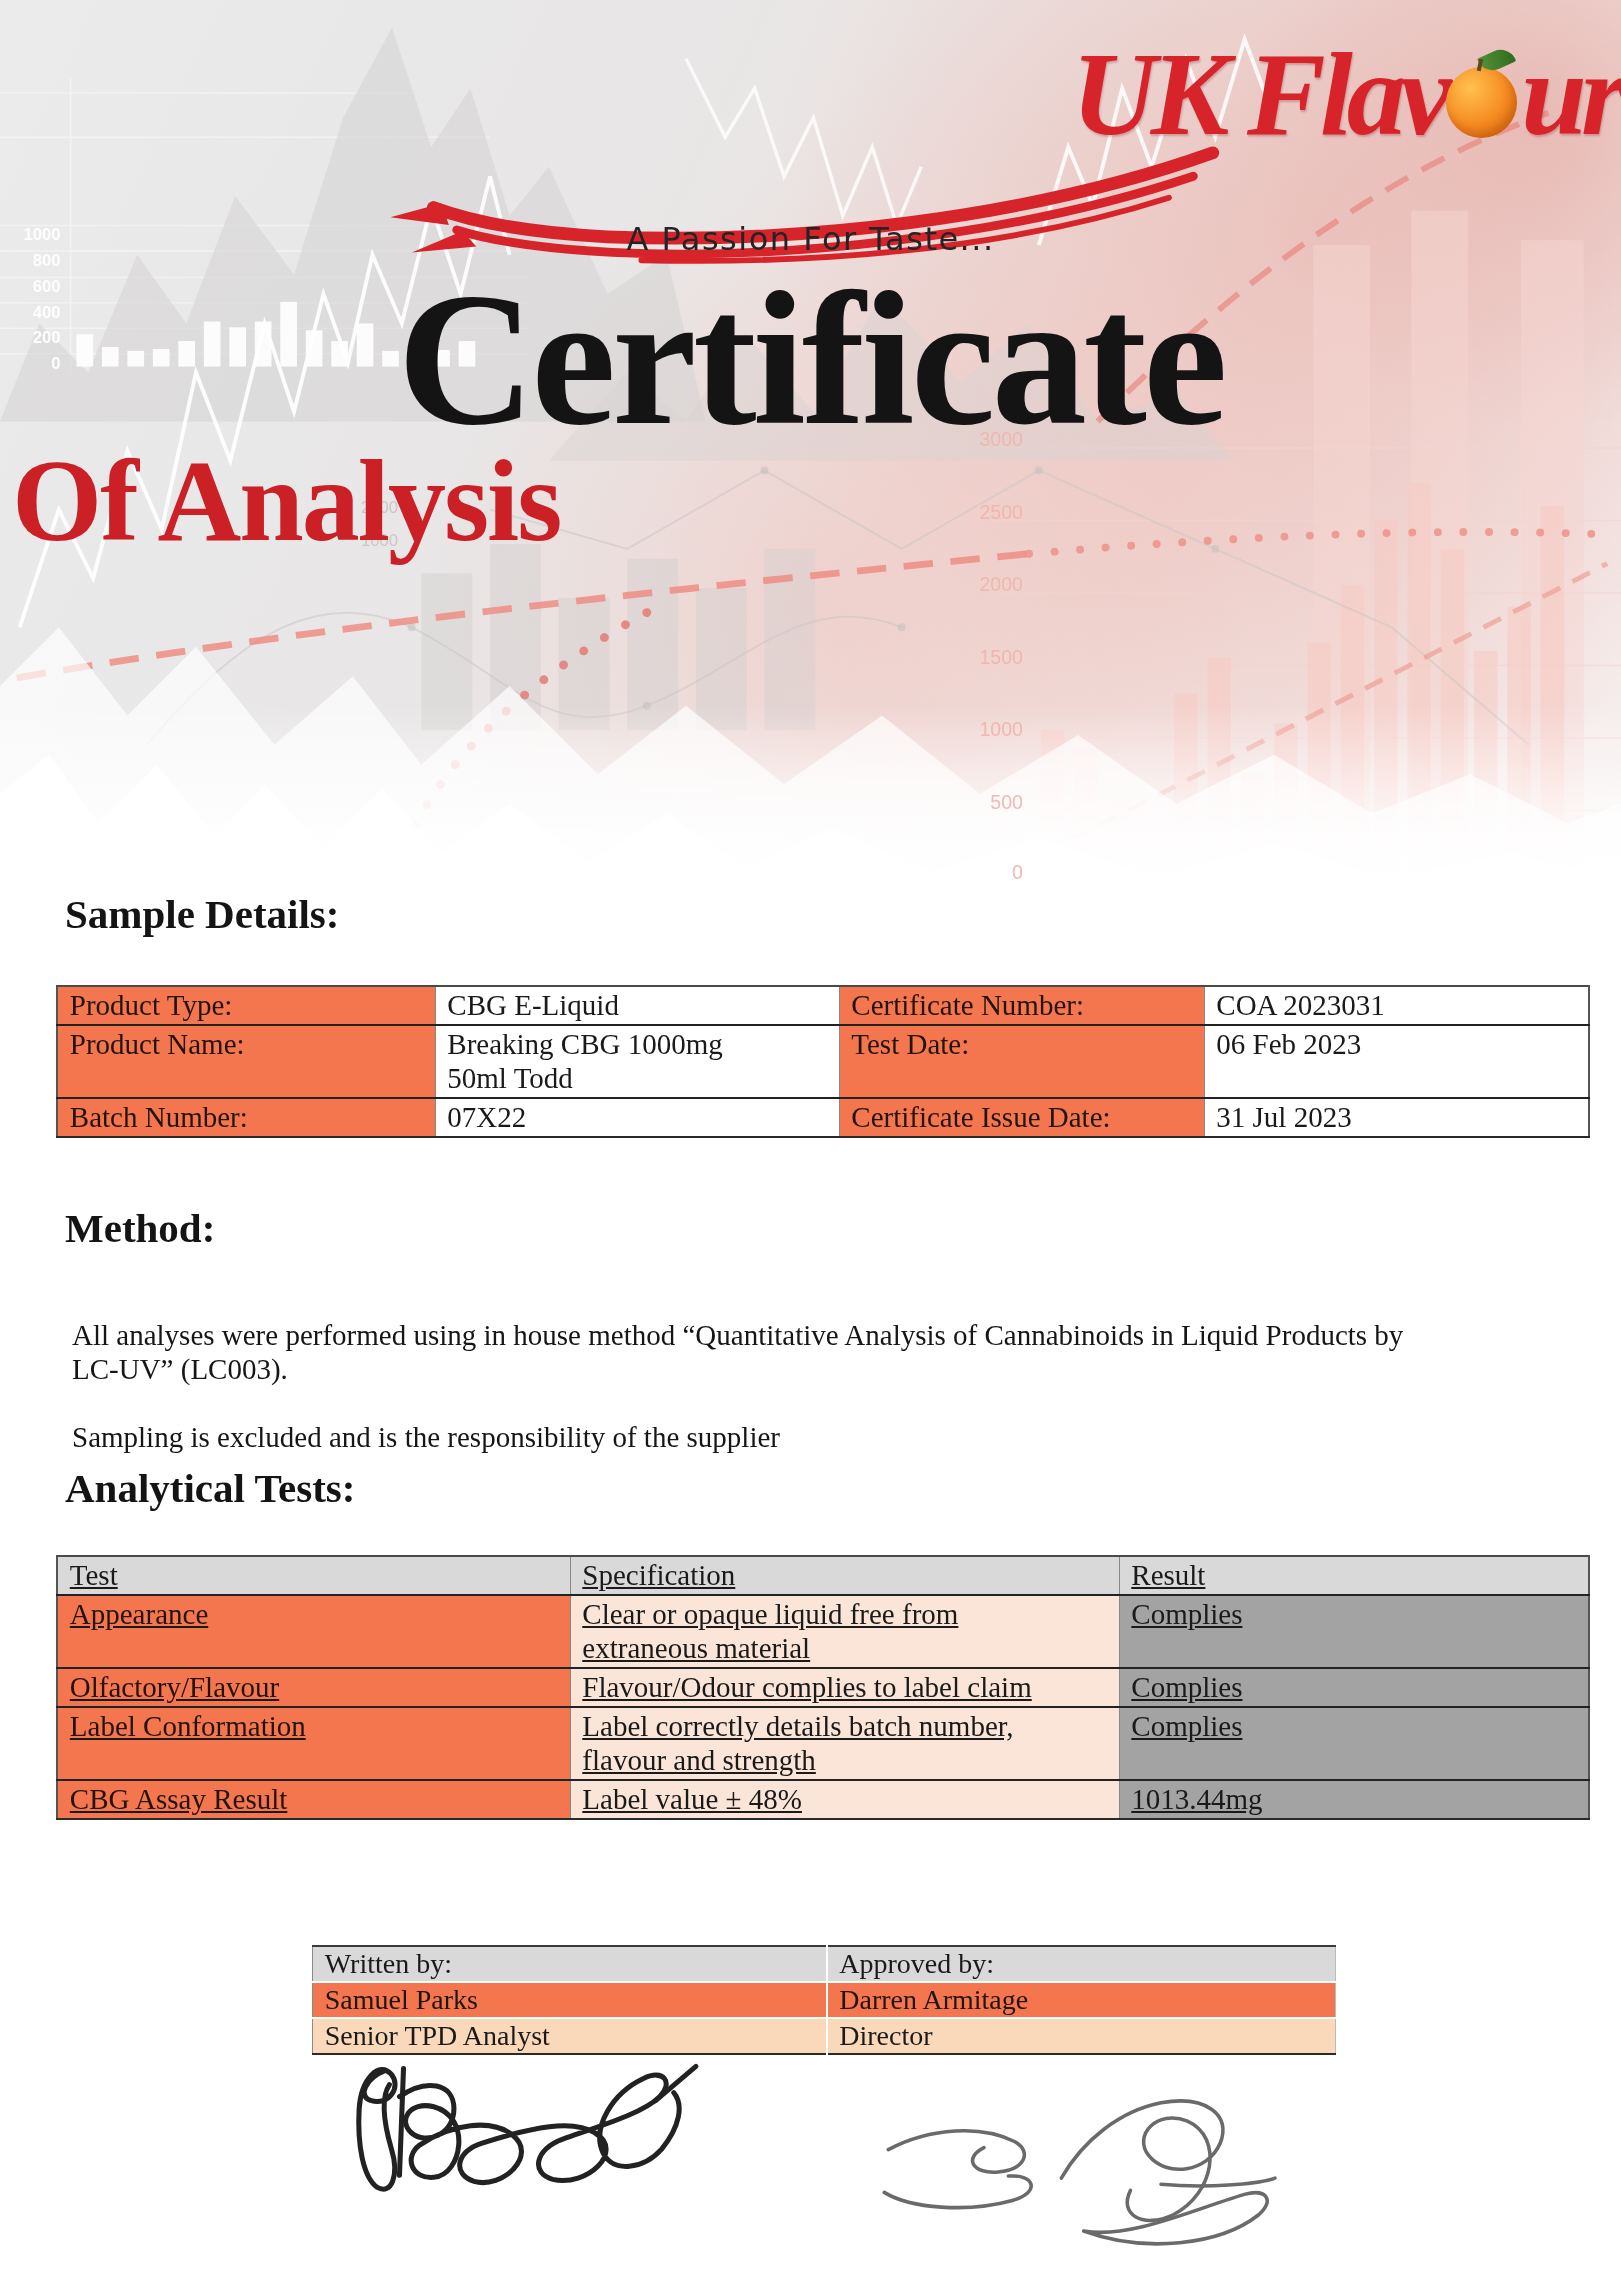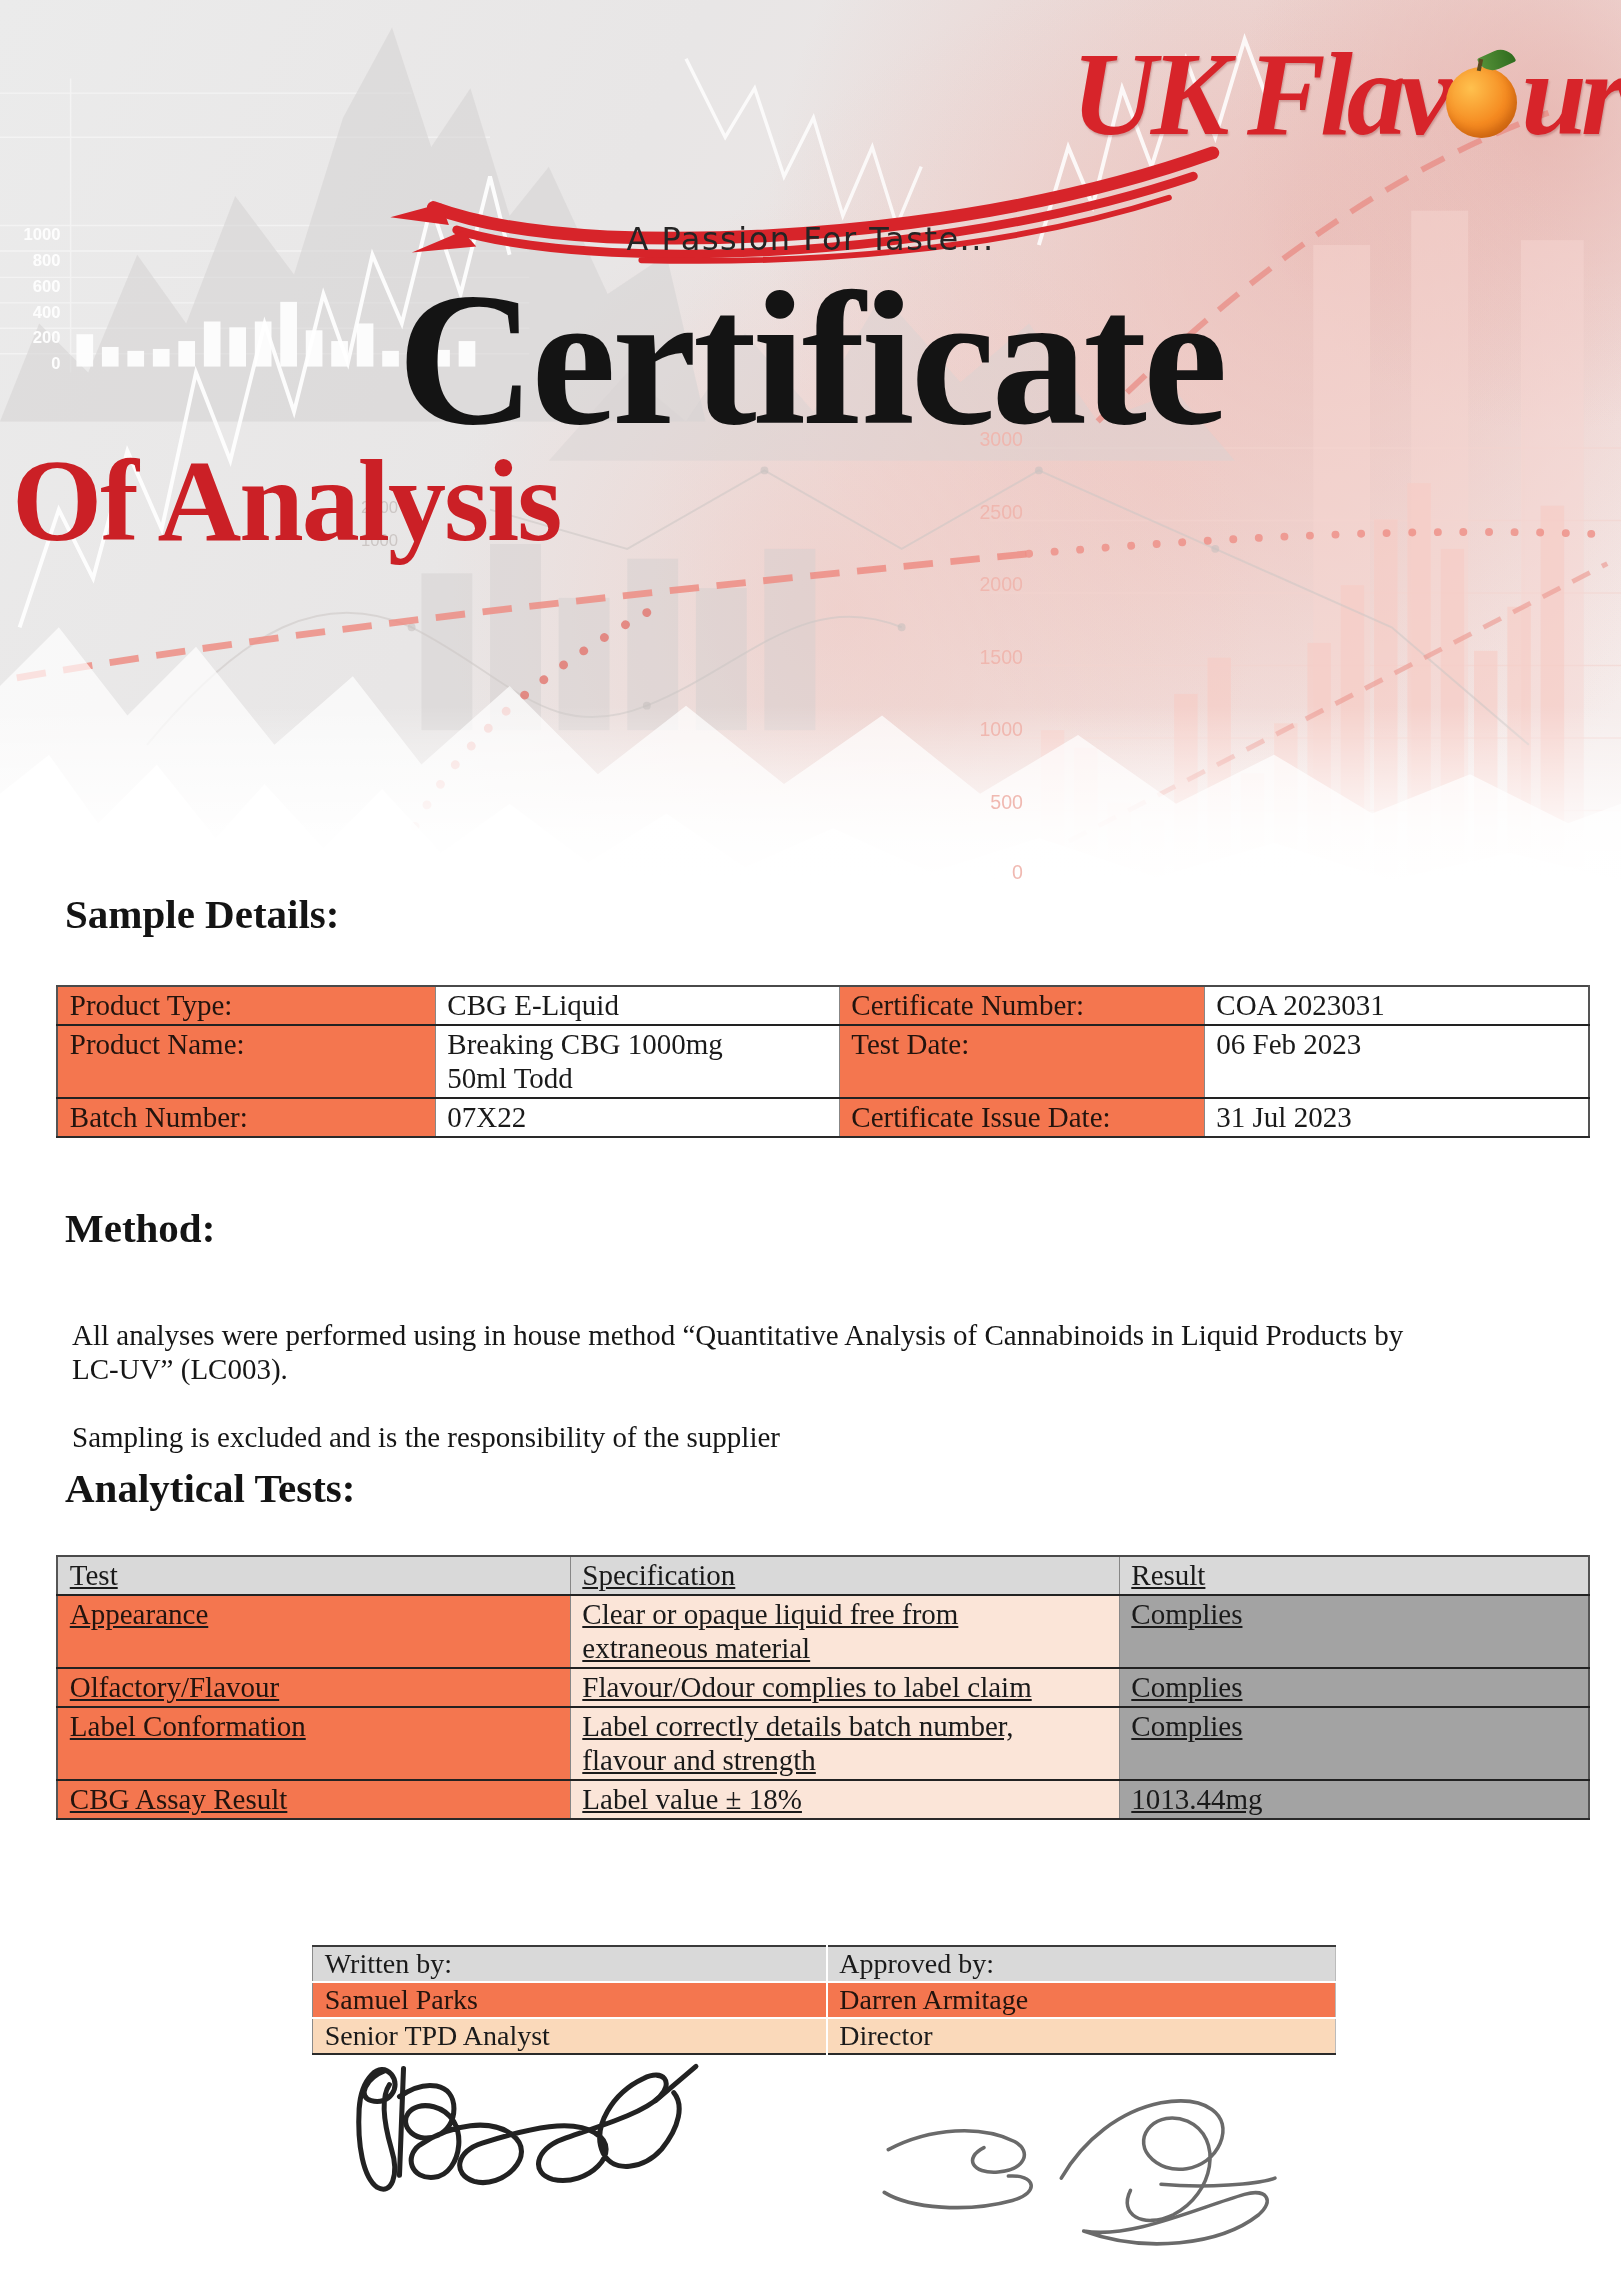--- a/index.html
+++ b/index.html
@@ -347,21 +347,21 @@
       <td class="result-cell">Complies</td>
     </tr>
     <tr class="tall">
       <td class="test-cell">Label Conformation</td>
       <td class="spec-cell">Label correctly details batch number,
 flavour and strength</td>
       <td class="result-cell">Complies</td>
     </tr>
     <tr class="short">
       <td class="test-cell">CBG Assay Result</td>
-      <td class="spec-cell">Label value ± 18%</td>
+      <td class="spec-cell">Label value ± 48%</td>
       <td class="result-cell">1013.44mg</td>
     </tr>
   </tbody>
     </table>
 
   <table id="signoff-table">
     <colgroup>
         <col class="c1">
         <col class="c2">
       </colgroup>

